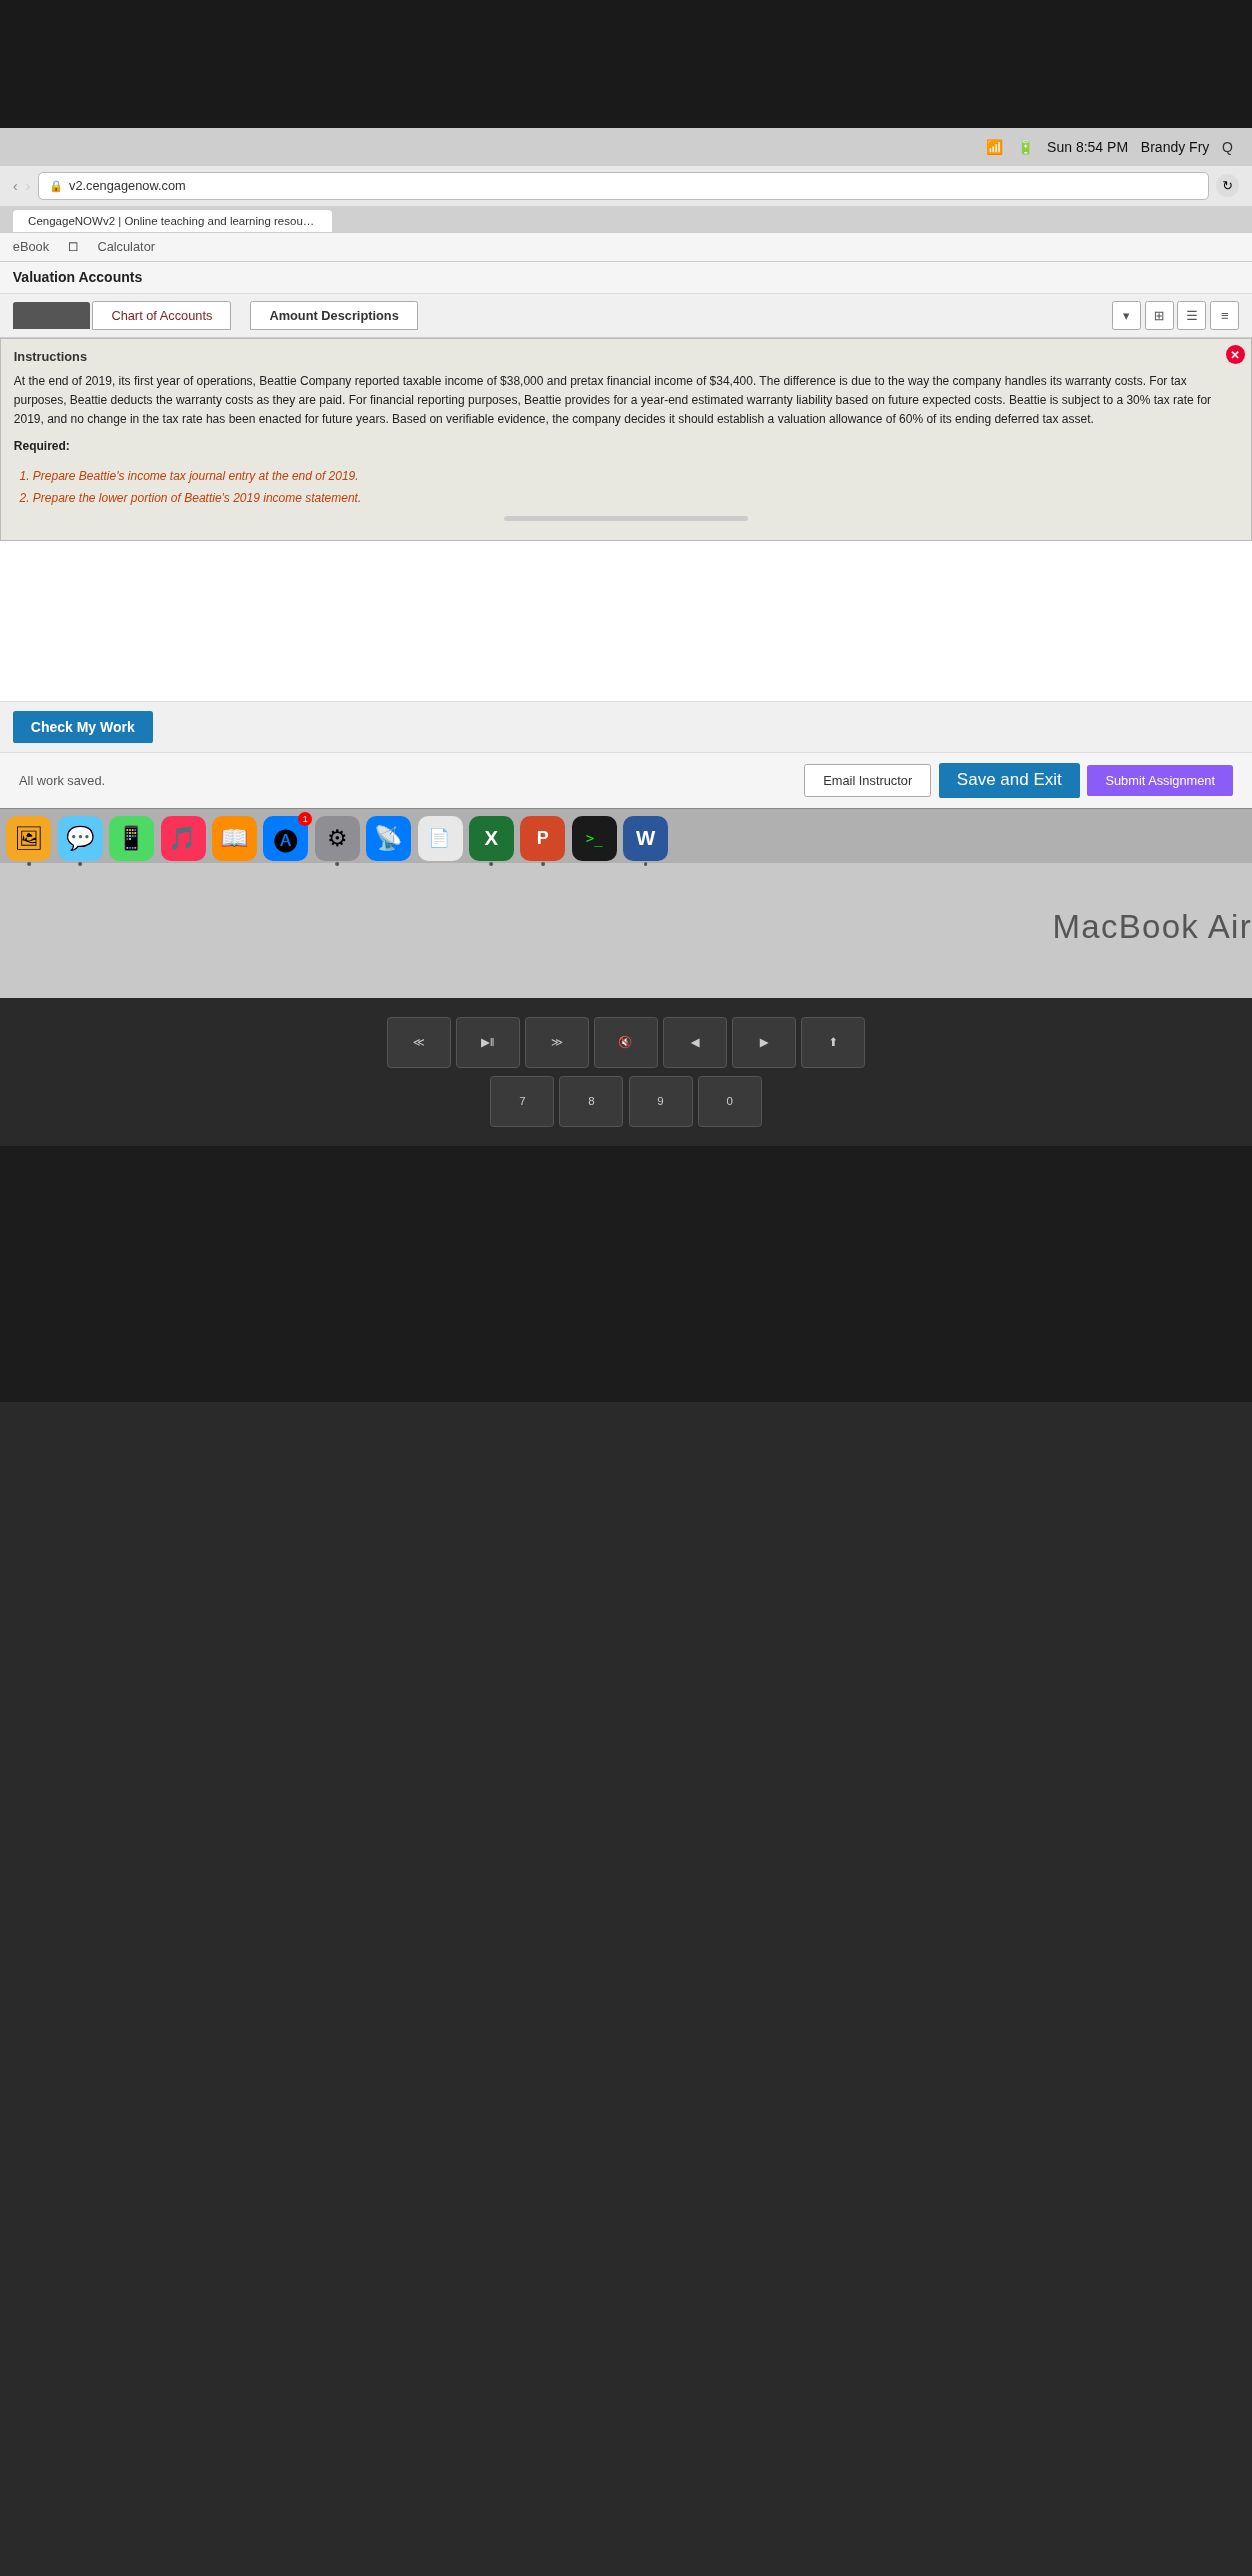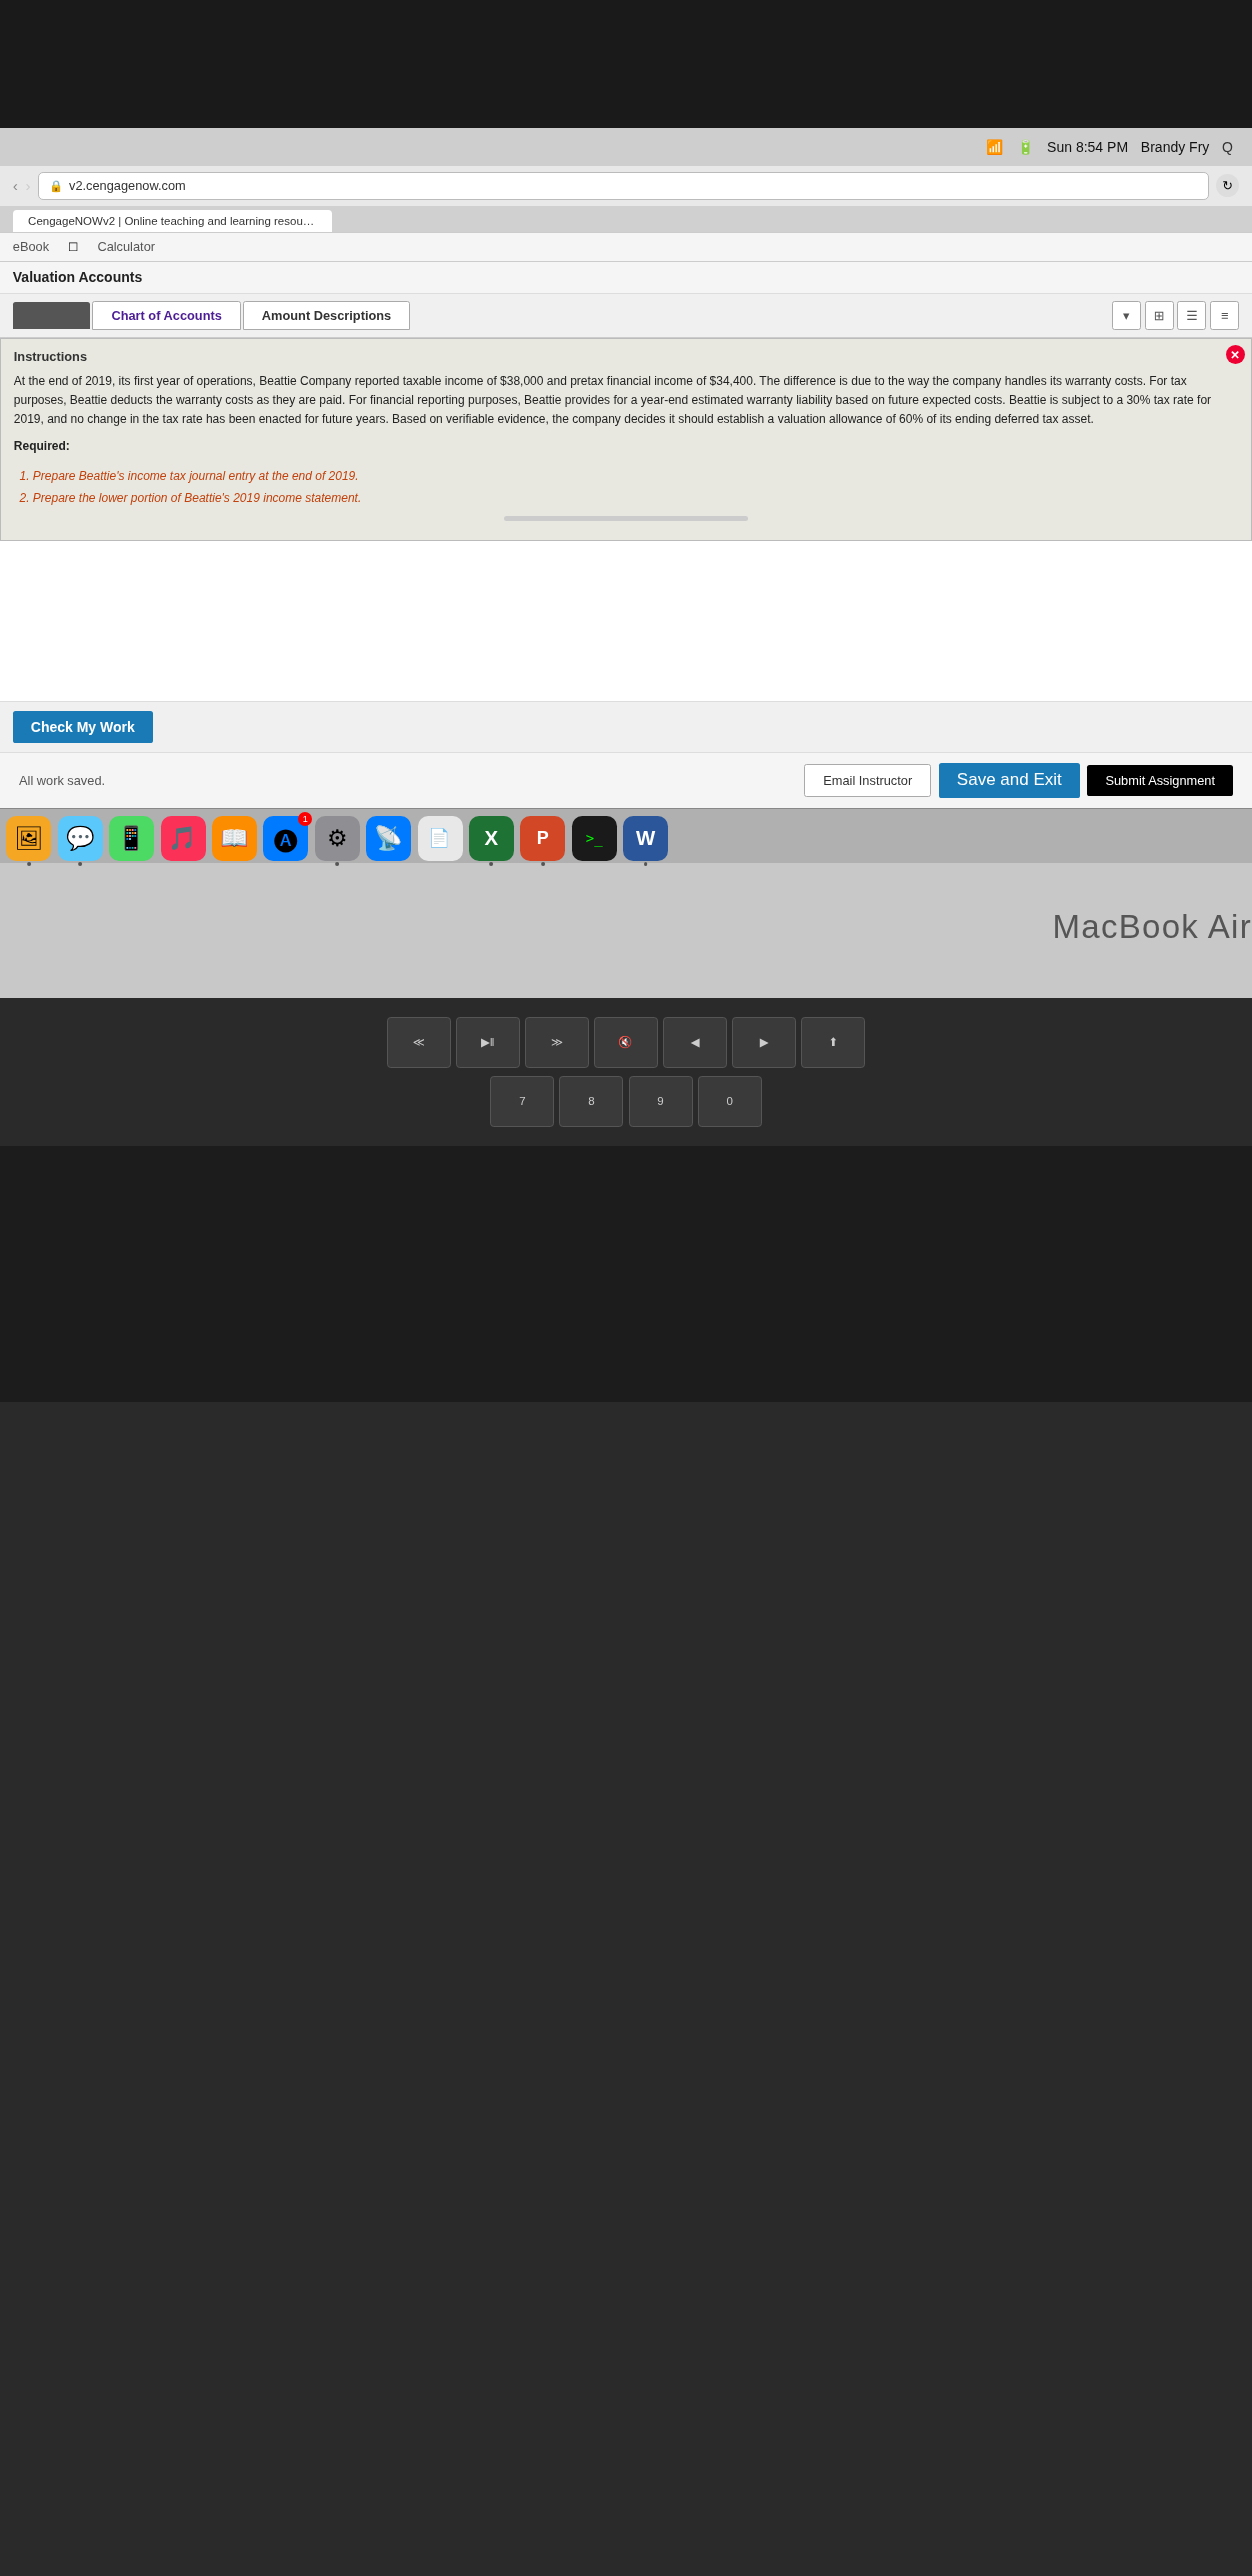--- a/index.html
+++ b/index.html
@@ -141,28 +141,27 @@
       font-size: 12.8px;
       cursor: pointer;
       border-radius: 2.6px 2.6px 0 0;
       margin-right: 2.6px;
     }
     .tab-btn.active {
       background: #333;
     }
     .tab-btn-outline {
       background: white;
-      color: #4c1d95;
+      color: #7f1d1d;
       border: 0.6px solid #aaa;
       padding: 6.4px 18px;
       font-size: 12.8px;
       cursor: pointer;
       border-radius: 2.6px 2.6px 0 0;
-      margin-right: 2px;
-      font-weight: bold;
+      margin-right: 19px;
     }
     .tab-btn-bold {
       background: white;
       color: #333;
       border: 0.6px solid #aaa;
       padding: 6.4px 18px;
       font-size: 12.8px;
       font-weight: bold;
       cursor: pointer;
       border-radius: 2.6px 2.6px 0 0;
@@ -304,21 +303,21 @@
       cursor: pointer;
       background: #1a7ab5;
       color: white;
     }
     .action-btn-success {
       padding: 7.7px 18px;
       font-size: 12.8px;
       border: none;
       border-radius: 2.6px;
       cursor: pointer;
-      background: #000000;
+      background: #8b5cf6;
       color: white;
     }
 
     
     .macos-dock-wrapper {
       background: #b0b0b0;
       padding: 6.4px 0 2.6px;
       display: flex;
       justify-content: flex-start;
       align-items: flex-end;

